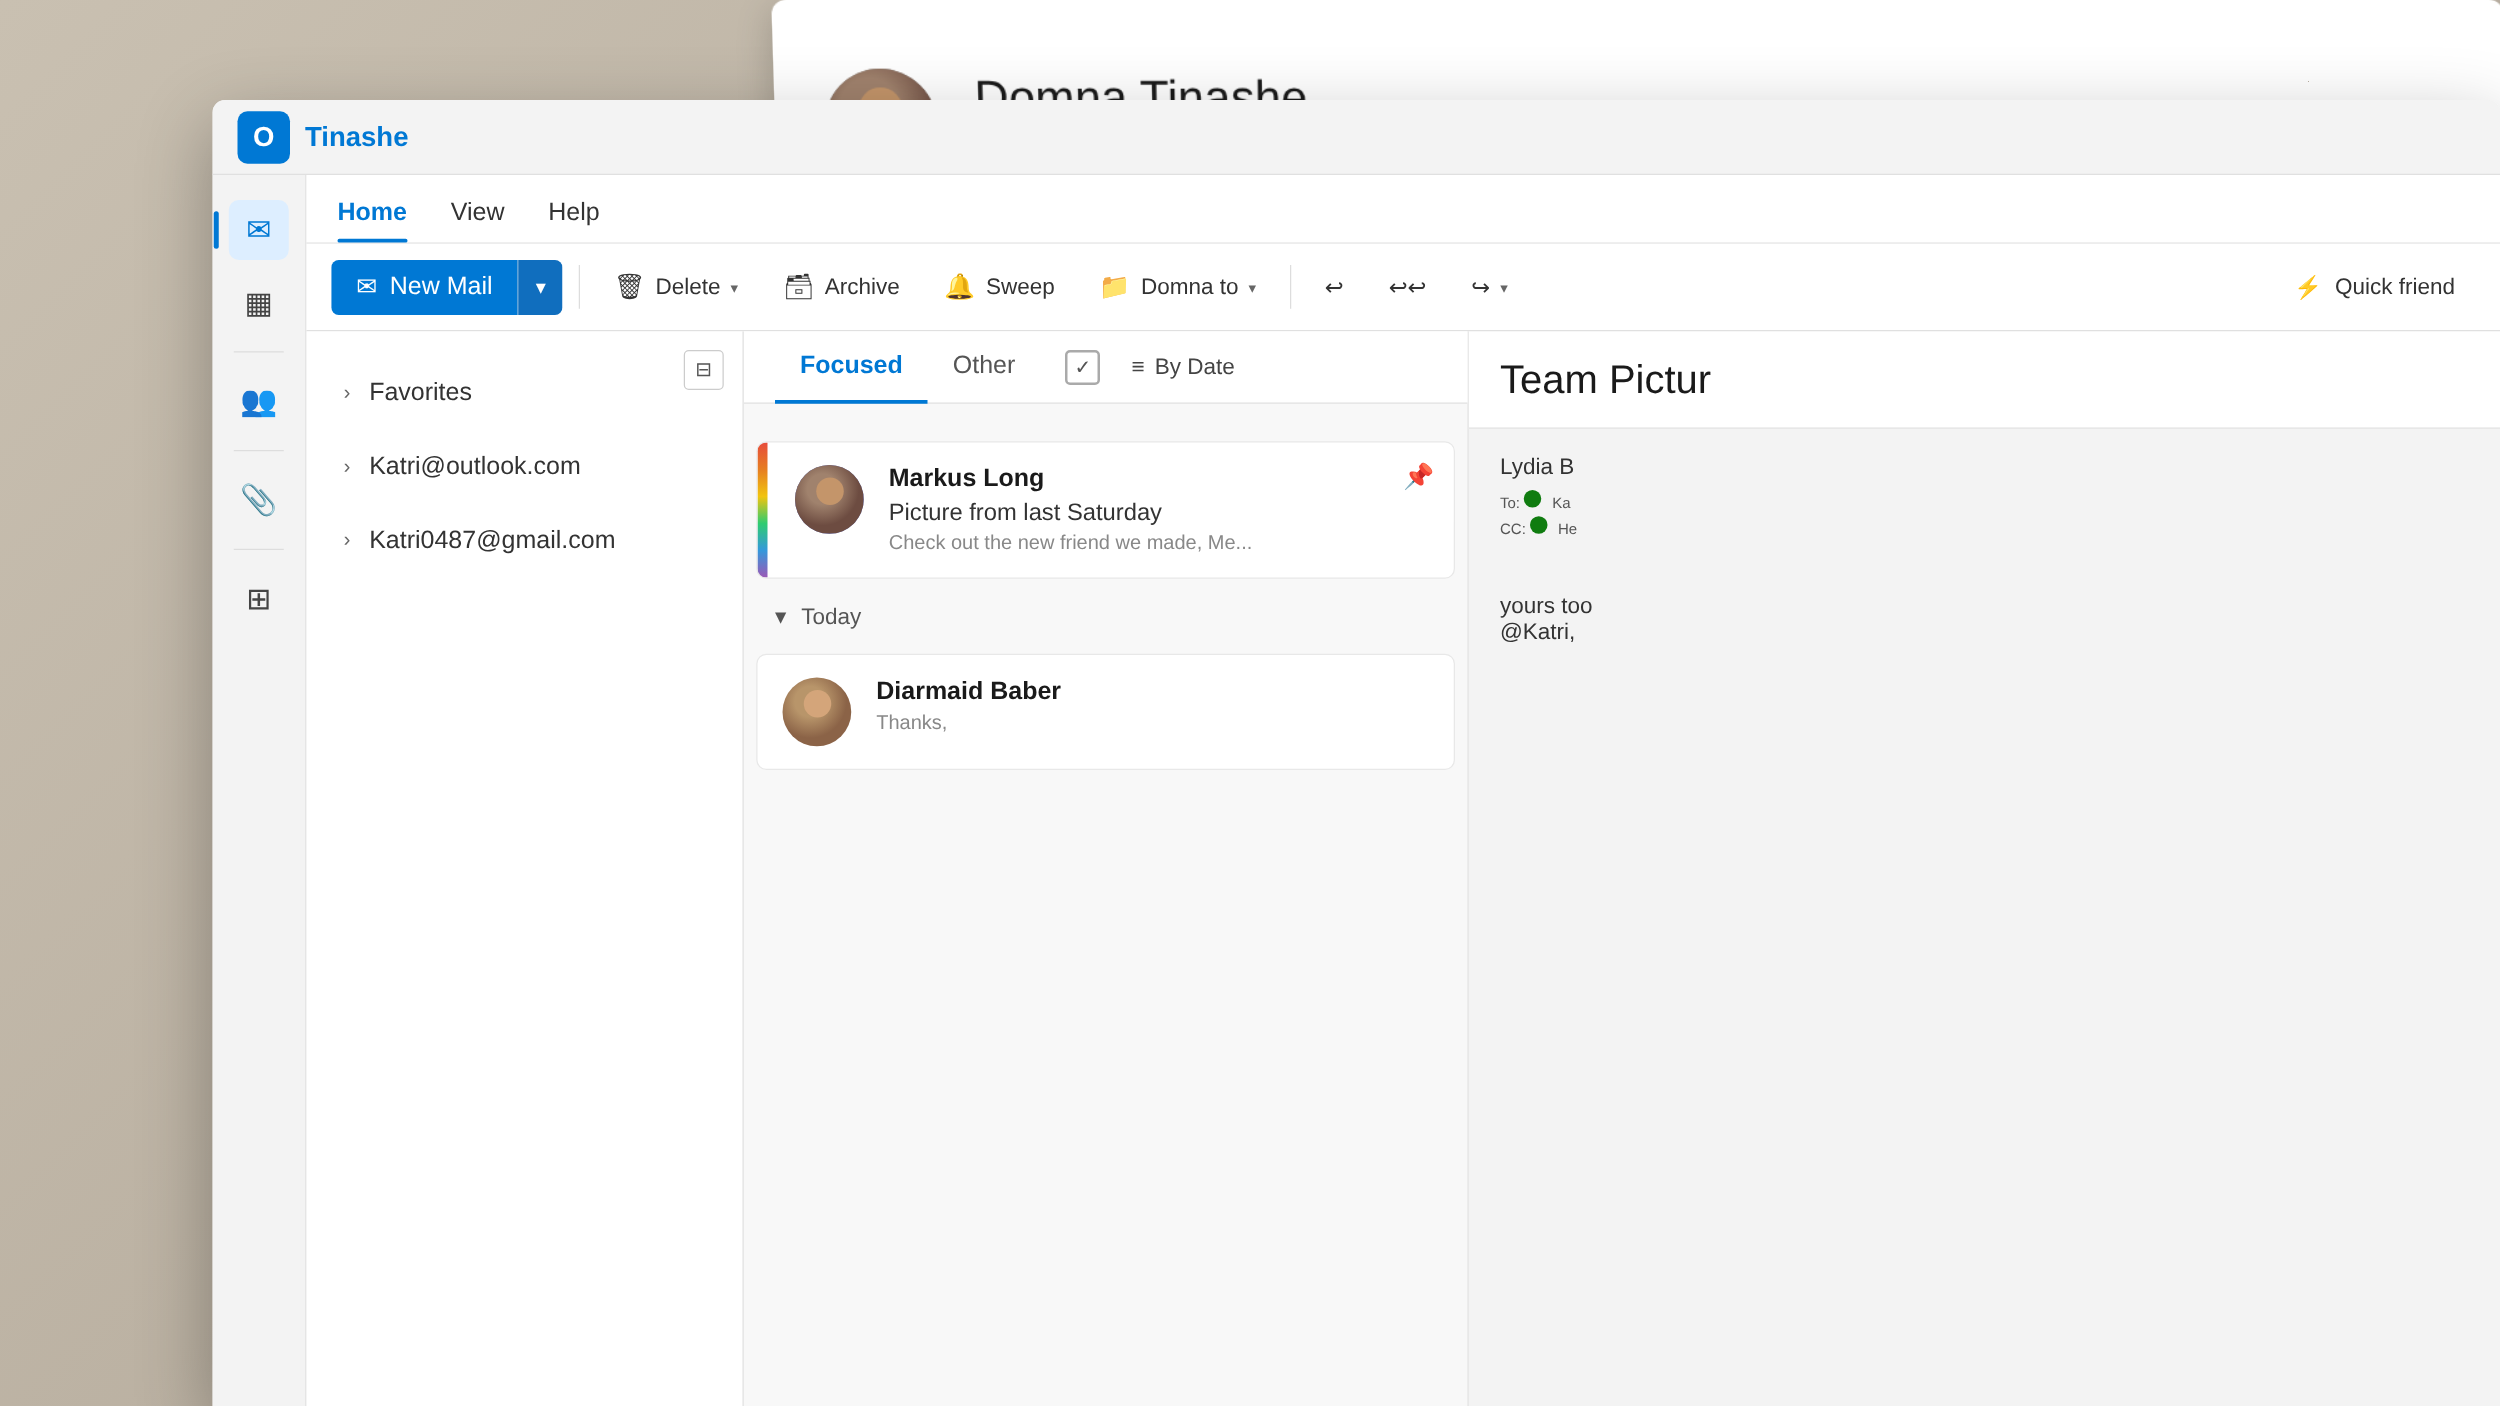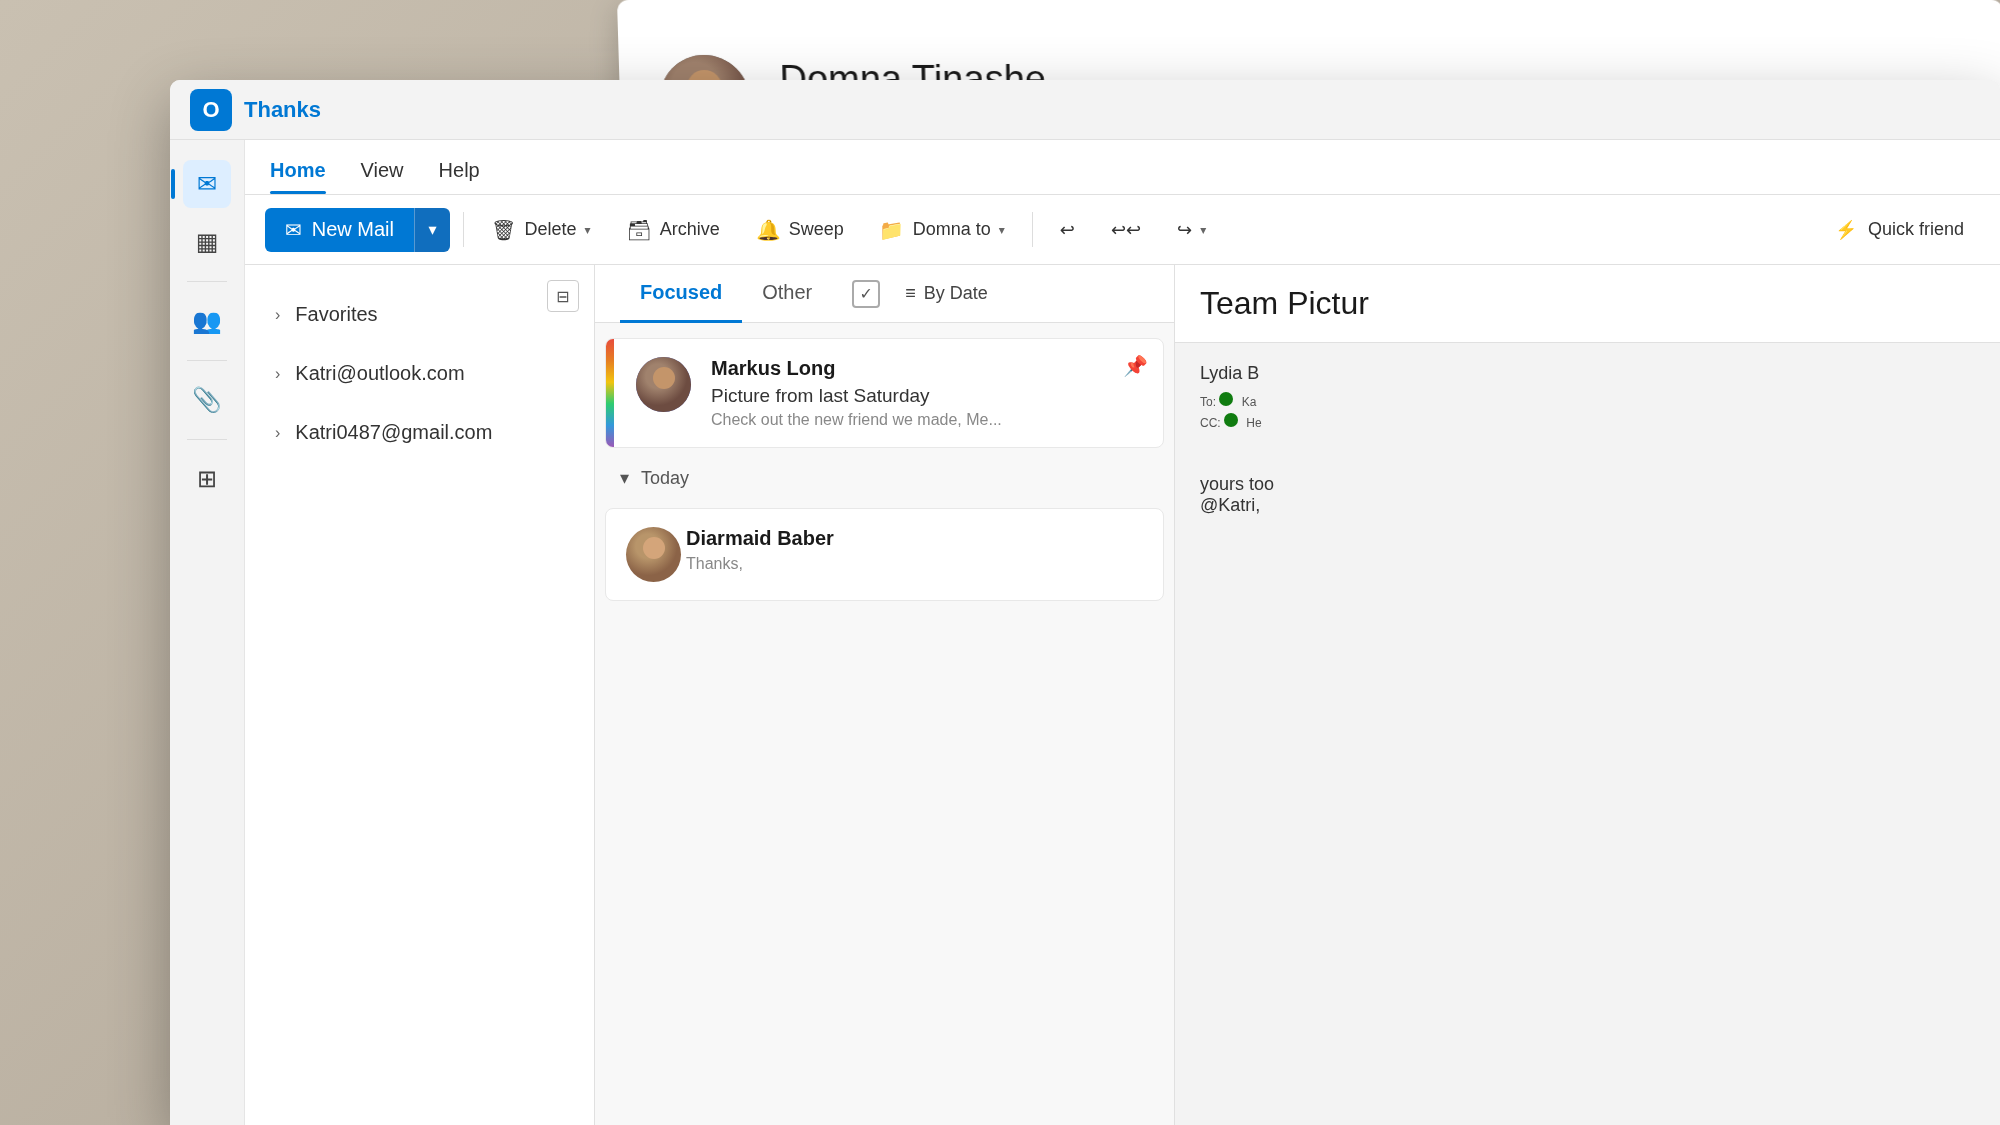--- a/index.html
+++ b/index.html
@@ -642,20 +642,21 @@
     }
 
     
     .email-item-diarmaid {
       background: #fff;
       margin: 4px 10px;
       border-radius: 8px;
       padding: 18px 20px;
       cursor: pointer;
       display: flex;
+      gap: 15px;
       border: 1px solid #e8e8e8;
     }
 
     .email-avatar-d {
       width: 55px;
       height: 55px;
       border-radius: 50%;
       flex-shrink: 0;
       background: radial-gradient(circle at 40% 35%, #b8956a 25%, #8b6347 60%);
       display: flex;
@@ -690,21 +691,21 @@
     <div class="floating-sender">Domna Tinashe</div>
     <div class="floating-subject">Work delivered</div>
   </div>
 </div>
 
 <div class="outlook-window">
 
   <div class="title-bar">
     <div class="outlook-logo">
       <div class="outlook-icon">O</div>
-      <span class="outlook-name">Thanks</span>
+      <span class="outlook-name">Tinashe</span>
     </div>
   </div>
 
   <div class="left-sidebar">
     <div class="sidebar-icon active">
       <span>✉</span>
     </div>
     <div class="sidebar-icon">
       <span>▦</span>
     </div>
@@ -815,21 +816,21 @@
           </div>
           <div class="tab-actions">
             <div class="check-icon">✓</div>
             <div class="filter-btn">
               <span>≡</span>
               <span>By Date</span>
             </div>
           </div>
         </div>
 
-        <div class="email-item" style="margin-top: 15px;">
+        <div class="email-item" style="margin-top: 30px;">
           <div class="email-item-color-bar"></div>
           <div class="email-avatar" style="margin-left: 10px;">
             <div class="email-avatar-img"></div>
           </div>
           <div class="email-content">
             <div class="email-sender">Markus Long</div>
             <div class="email-subject">Picture from last Saturday</div>
             <div class="email-preview">Check out the new friend we made, Me...</div>
           </div>
           <div class="email-pin">📌</div>

